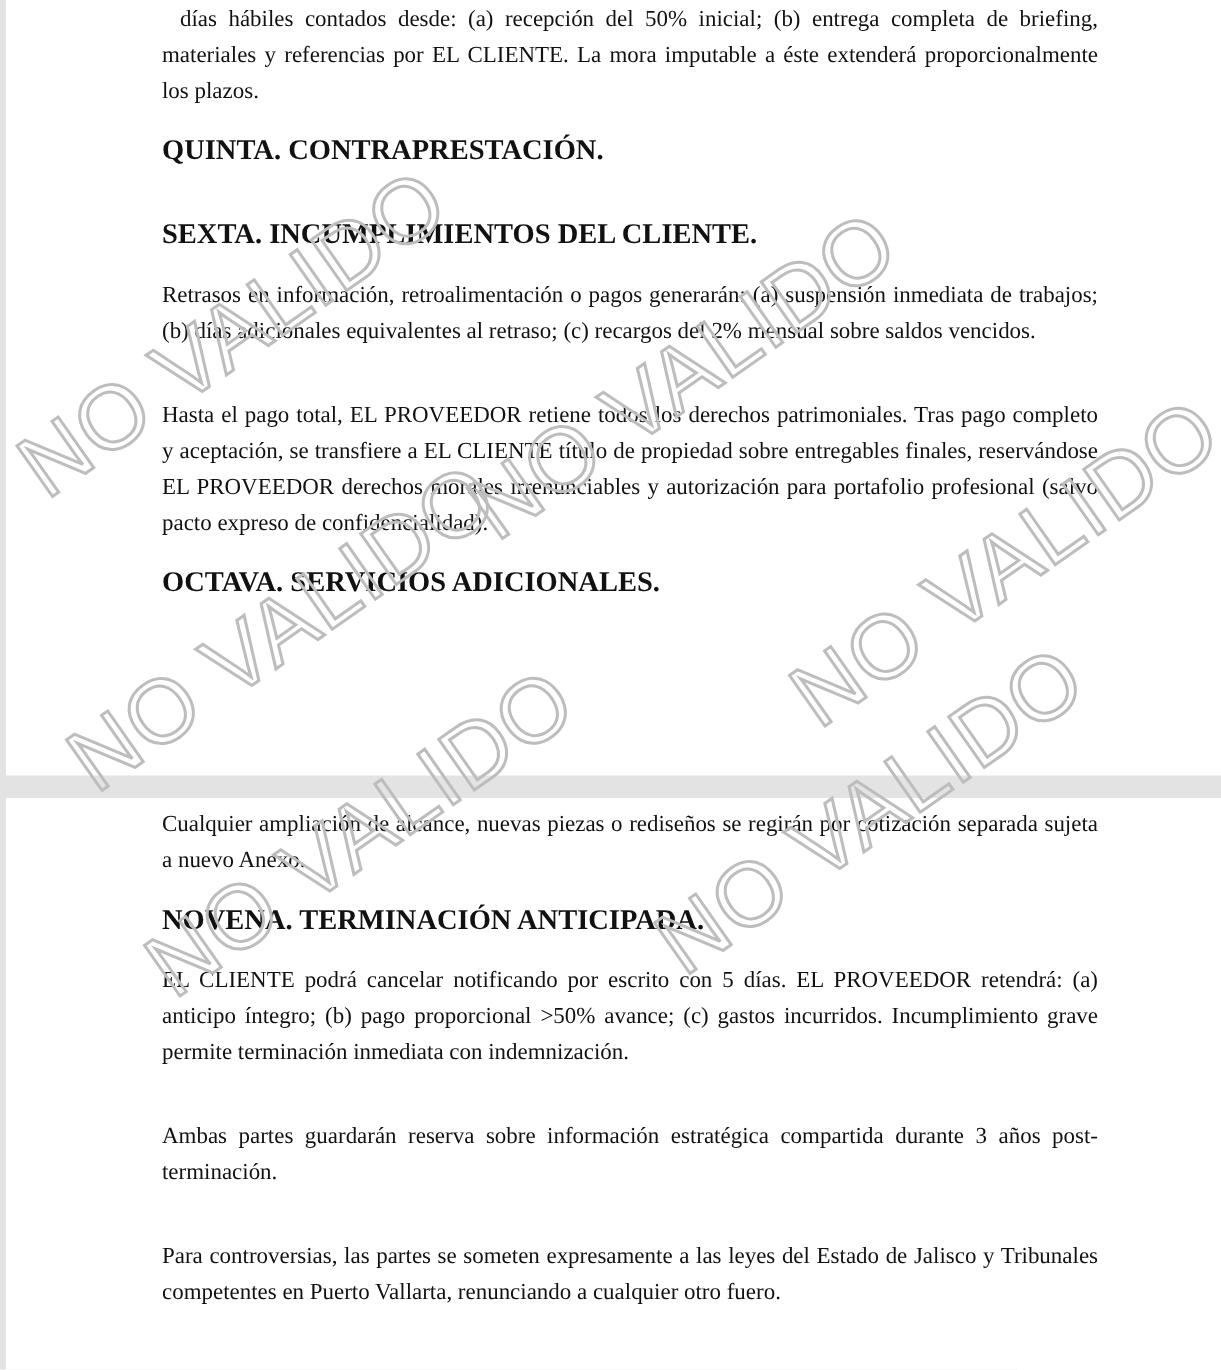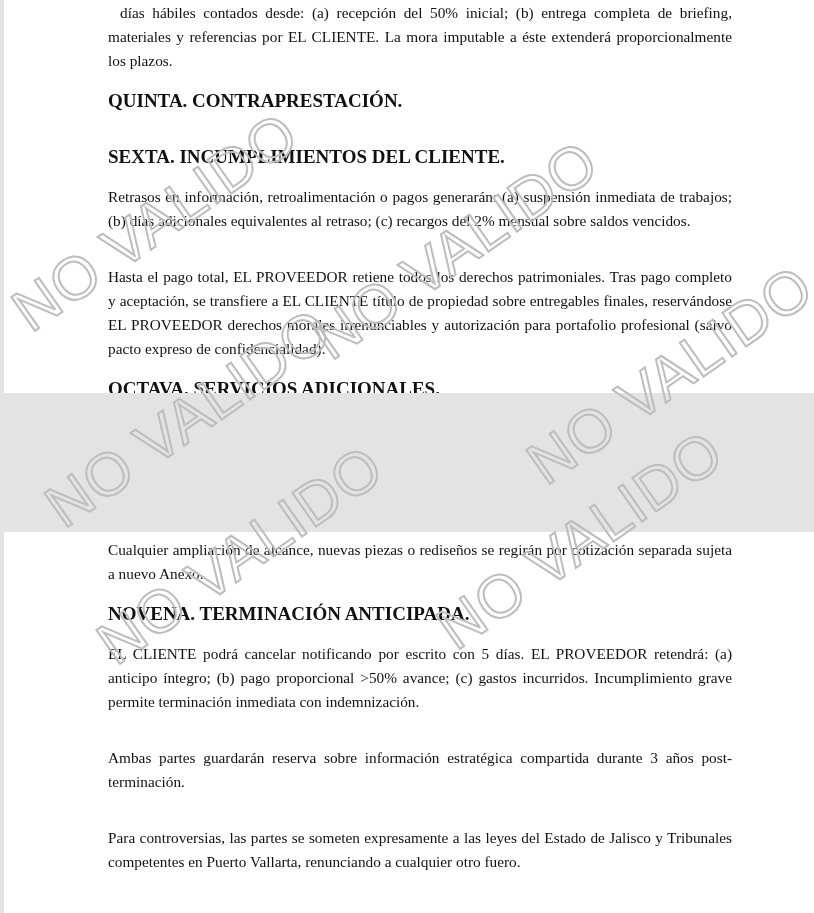--- a/index.html
+++ b/index.html
@@ -12,21 +12,21 @@
       font-family: "Liberation Serif", "DejaVu Serif", serif;
       color: #111;
     }
     .page {
       position: absolute;
       left: 4px;
       right: 0;
       background: #ffffff;
       overflow: hidden;
     }
-    .page-1 { top: 0; height: 393px; }
+    .page-1 { top: 0; height: 517px; }
     .page-2 { top: 520px; height: 393px; margin-top: 12px; }
     .content {
       position: absolute;
       left: 104px;
       width: 624px;
       font-size: 15.3px;
       line-height: 24px;
     }
     .page-1 .content { top: 1px; }
     .page-2 .content { top: 6px; }

